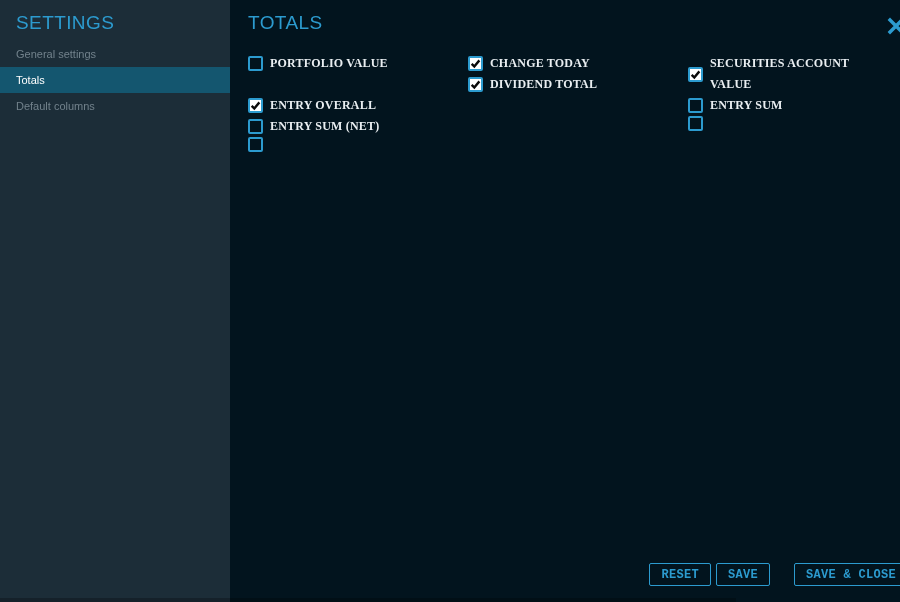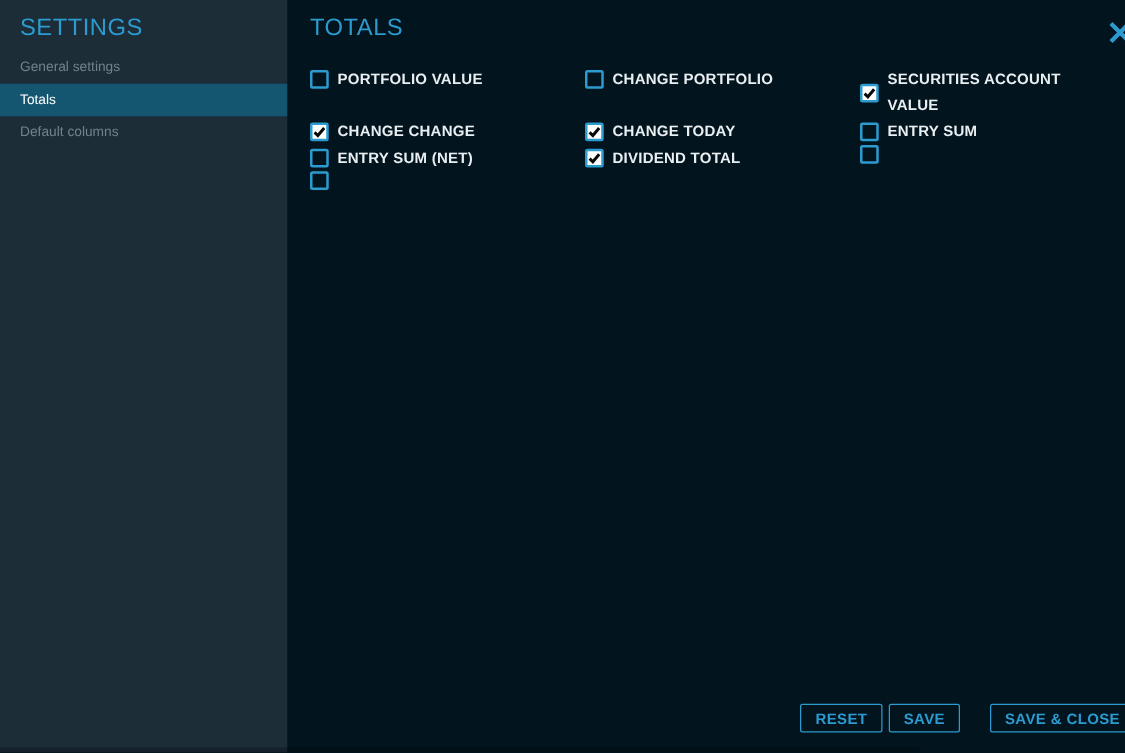--- a/index.html
+++ b/index.html
@@ -19,32 +19,32 @@
   .side-item{height:26px;line-height:26px;padding-left:16px;font-size:11px;color:var(--muted);cursor:pointer;white-space:nowrap;}
   .side-item.selected{background:var(--selected-bg);color:#FFFFFF;}
 
   
   .main{flex:1;height:100%;background:var(--main-bg);position:relative;padding:13px 16px 0 18px;}
   .main-title{color:var(--accent);font-size:19px;line-height:20px;letter-spacing:.4px;}
   .close-btn{position:absolute;top:14px;right:16px;width:24px;height:24px;background:transparent;border:none;cursor:pointer;display:flex;align-items:center;justify-content:center;color:var(--accent);}
 
   
   .cb-grid{margin-top:20px;display:flex;}
-  .cb-col{width:220px;flex:0 0 220px;}
+  .cb-col{width:220px;flex:0 0 220px;font-family:Liberation Serif, serif;}
   .cb-slot{height:21px;}
   .cb-slot.first{height:42px;}
   .cb-row{display:flex;align-items:center;gap:7px;cursor:pointer;}
   .cb{width:15px;height:15px;flex:0 0 15px;border:2px solid var(--accent);border-radius:2px;background:transparent;display:flex;align-items:center;justify-content:center;}
   .cb.checked{background:var(--check-bg);}
   .cb svg{display:block;}
   .cb-label{color:var(--label);font-size:12px;font-weight:bold;letter-spacing:.2px;line-height:21px;max-width:140px;}
 
   
   .footer-actions{position:absolute;right:16px;bottom:16px;display:flex;gap:5px;}
-  .btn{background:transparent;border:1px solid var(--accent);border-radius:2px;color:var(--accent);font-family:Liberation Sans, sans-serif;font-size:12px;font-weight:bold;letter-spacing:.3px;height:23px;padding:0 11px;cursor:pointer;white-space:nowrap;}
+  .btn{background:transparent;border:1px solid var(--accent);border-radius:2px;color:var(--accent);font-family:Liberation Mono, monospace;font-size:12px;font-weight:bold;letter-spacing:.3px;height:23px;padding:0 11px;cursor:pointer;white-space:nowrap;}
   .btn.spaced{margin-left:19px;}
 
   .bottom-edge{position:absolute;left:0;bottom:0;width:100%;height:4px;background:rgba(0,0,0,0.25);pointer-events:none;}
 </style>
 </head>
 <body>
 
 <div class="app">
 
   <aside class="sidebar">
@@ -73,42 +73,36 @@
               <span class="cb-label">PORTFOLIO VALUE</span>
             </div>
           </div>
           <div class="cb-slot">
             <div class="cb-row">
               <span class="cb checked">
                 <svg width="11" height="11" viewBox="0 0 12 12">
                   <path d="M1.8 6.4 L4.7 9.2 L10.2 2.6" stroke="#0A0A0A" stroke-width="2.6" fill="none"></path>
                 </svg>
               </span>
-              <span class="cb-label">CHANGE CHANGE</span>
+              <span class="cb-label">ENTRY OVERALL</span>
             </div>
           </div>
           <div class="cb-slot">
             <div class="cb-row">
               <span class="cb"></span>
               <span class="cb-label">ENTRY SUM (NET)</span>
             </div>
           </div>
           <div class="cb-slot">
             <div class="cb-row">
               <span class="cb"></span>
             </div>
           </div>
         </div>
         <div class="cb-col">
-          <div class="cb-slot first">
-            <div class="cb-row">
-              <span class="cb"></span>
-              <span class="cb-label">CHANGE PORTFOLIO</span>
-            </div>
-          </div>
           <div class="cb-slot">
             <div class="cb-row">
               <span class="cb checked">
                 <svg width="11" height="11" viewBox="0 0 12 12">
                   <path d="M1.8 6.4 L4.7 9.2 L10.2 2.6" stroke="#0A0A0A" stroke-width="2.6" fill="none"></path>
                 </svg>
               </span>
               <span class="cb-label">CHANGE TODAY</span>
             </div>
           </div>

